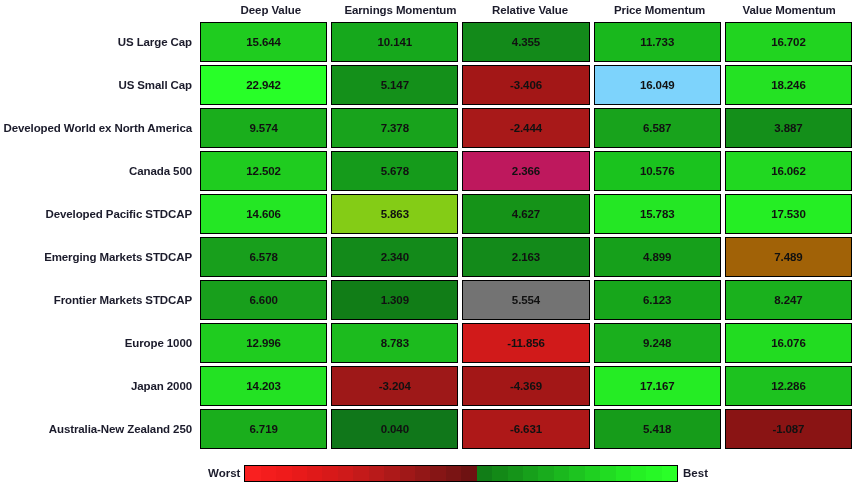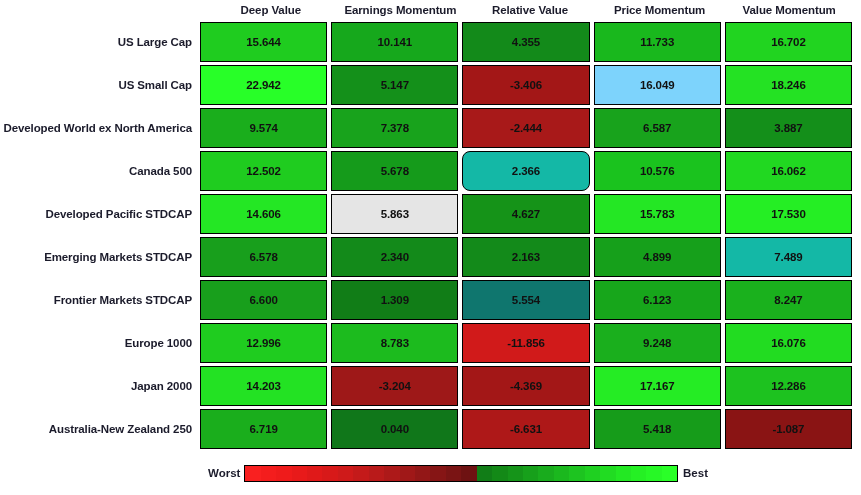--- a/index.html
+++ b/index.html
@@ -165,54 +165,54 @@
         <div class="cell" style="background-color: rgb(24, 163, 28);">6.587</div>
         <div class="cell" style="background-color: rgb(20, 143, 26);">3.887</div>
       </div>
     </div>
 
     <div class="grid-row">
       <div class="row-label">Canada 500</div>
       <div class="cells">
         <div class="cell" style="background-color: rgb(31, 204, 31);">12.502</div>
         <div class="cell" style="background-color: rgb(21, 155, 27);">5.678</div>
-        <div class="cell" style="background-color: #14b8a6; border-radius: 8px;">2.366</div>
+        <div class="cell" style="background-color: #be185d;">2.366</div>
         <div class="cell" style="background-color: rgb(26, 195, 30);">10.576</div>
         <div class="cell" style="background-color: rgb(33, 216, 33);">16.062</div>
       </div>
     </div>
 
     <div class="grid-row">
       <div class="row-label">Developed Pacific STDCAP</div>
       <div class="cells">
         <div class="cell" style="background-color: rgb(36, 231, 36);">14.606</div>
-        <div class="cell" style="background-color: #e5e5e5;">5.863</div>
+        <div class="cell" style="background-color: #84cc16;">5.863</div>
         <div class="cell" style="background-color: rgb(21, 147, 24);">4.627</div>
         <div class="cell" style="background-color: rgb(36, 231, 36);">15.783</div>
         <div class="cell" style="background-color: rgb(37, 238, 36);">17.530</div>
       </div>
     </div>
 
     <div class="grid-row">
       <div class="row-label">Emerging Markets STDCAP</div>
       <div class="cells">
         <div class="cell" style="background-color: rgb(24, 159, 28);">6.578</div>
         <div class="cell" style="background-color: rgb(19, 138, 26);">2.340</div>
         <div class="cell" style="background-color: rgb(19, 138, 26);">2.163</div>
         <div class="cell" style="background-color: rgb(22, 160, 27);">4.899</div>
-        <div class="cell" style="background-color: #14b8a6;">7.489</div>
+        <div class="cell" style="background-color: #a16207;">7.489</div>
       </div>
     </div>
 
     <div class="grid-row">
       <div class="row-label">Frontier Markets STDCAP</div>
       <div class="cells">
         <div class="cell" style="background-color: rgb(24, 159, 28);">6.600</div>
         <div class="cell" style="background-color: rgb(17, 125, 23);">1.309</div>
-        <div class="cell" style="background-color: #0f766e;">5.554</div>
+        <div class="cell" style="background-color: #737373;">5.554</div>
         <div class="cell" style="background-color: rgb(23, 166, 27);">6.123</div>
         <div class="cell" style="background-color: rgb(26, 177, 29);">8.247</div>
       </div>
     </div>
 
     <div class="grid-row">
       <div class="row-label">Europe 1000</div>
       <div class="cells">
         <div class="cell" style="background-color: rgb(31, 204, 31);">12.996</div>
         <div class="cell" style="background-color: rgb(28, 187, 30);">8.783</div>

